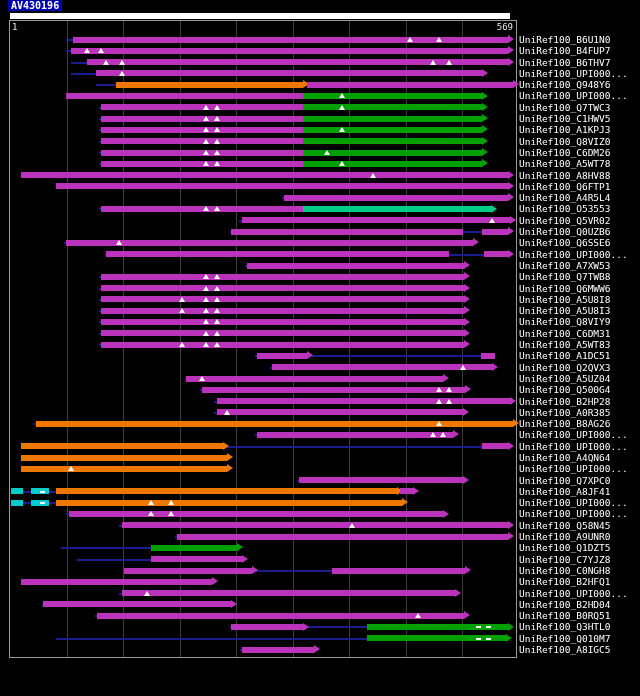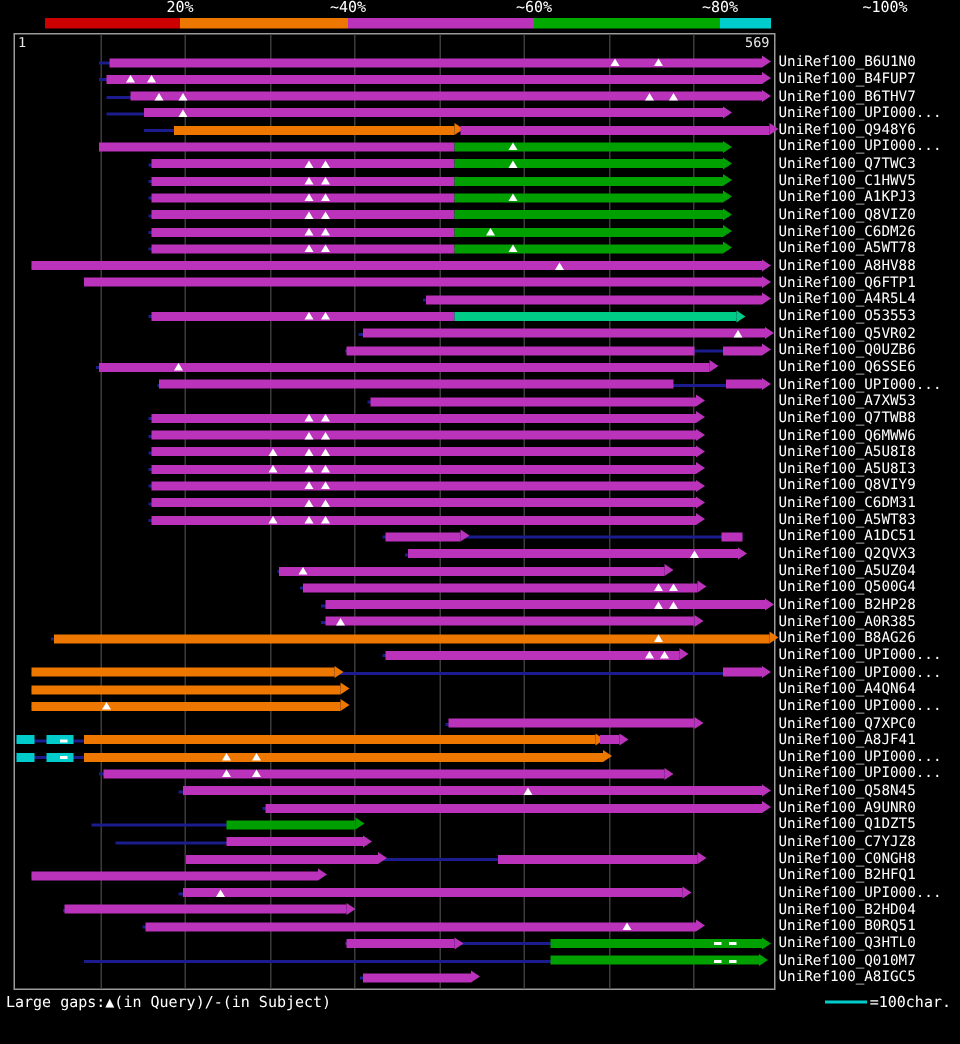--- a/index.html
+++ b/index.html
@@ -39,38 +39,25 @@
   .legend{position:relative;height:16px;color:#fff;font-size:10px;line-height:15px;}
   .legend-left{position:absolute;left:4px;top:1px;}
   .legend-right{position:absolute;right:6px;top:1px;}
   .ruler-line{display:inline-block;width:28px;height:2px;background:#00cccc;vertical-align:middle;margin-right:2px;}
 </style>
 </head>
 <body>
 
 <div id="screen">
 
-  <div class="scale">
-    <div id="scaleLabels">
-        <span class="scale-label" style="left: 120px;">20%</span>
-        <span class="scale-label" style="left: 232px;">~40%</span>
-        <span class="scale-label" style="left: 356px;">~60%</span>
-        <span class="scale-label" style="left: 480px;">~80%</span>
-        <span class="scale-label" style="left: 590px;">~100%</span>
-      </div>
-    <div id="scaleBar" class="scale-bar">
-        <div class="scale-seg" style="width: 90px; background: rgb(204, 0, 0);"></div>
-        <div class="scale-seg" style="width: 112px; background: rgb(238, 119, 0);"></div>
-        <div class="scale-seg" style="width: 124px; background: rgb(187, 51, 187);"></div>
-        <div class="scale-seg" style="width: 124px; background: rgb(0, 170, 0);"></div>
-        <div class="scale-seg" style="width: 34px; background: rgb(0, 204, 204);"></div>
-        <div class="scale-seg" style="width: 106px; background: rgb(0, 0, 0);"></div>
-      </div>
+
+  <div class="query">
+    <span class="query-name">AV430196</span>
+    <div class="query-bar"></div>
   </div>
-
 
   <div class="plot-wrap">
     <div class="plot" id="plot">
       <span class="axis-start">1</span>
       <span class="axis-end">569</span>
       <div id="grid">
           <div class="grid" style="left: 56.5022px;"></div>
           <div class="grid" style="left: 113.004px;"></div>
           <div class="grid" style="left: 169.507px;"></div>
           <div class="grid" style="left: 226.009px;"></div>
@@ -506,18 +493,14 @@
         <div class="hit">UniRef100_B2HFQ1</div>
         <div class="hit">UniRef100_UPI000...</div>
         <div class="hit">UniRef100_B2HD04</div>
         <div class="hit">UniRef100_B0RQ51</div>
         <div class="hit">UniRef100_Q3HTL0</div>
         <div class="hit">UniRef100_Q010M7</div>
         <div class="hit">UniRef100_A8IGC5</div>
       </div>
   </div>
 
-  <div class="legend">
-    <span class="legend-left">Large gaps:▲(in Query)/-(in Subject)</span>
-    <span class="legend-right"><span class="ruler-line"></span><span>=100char.</span></span>
-  </div>
 
 </div>
 
 </body></html>

